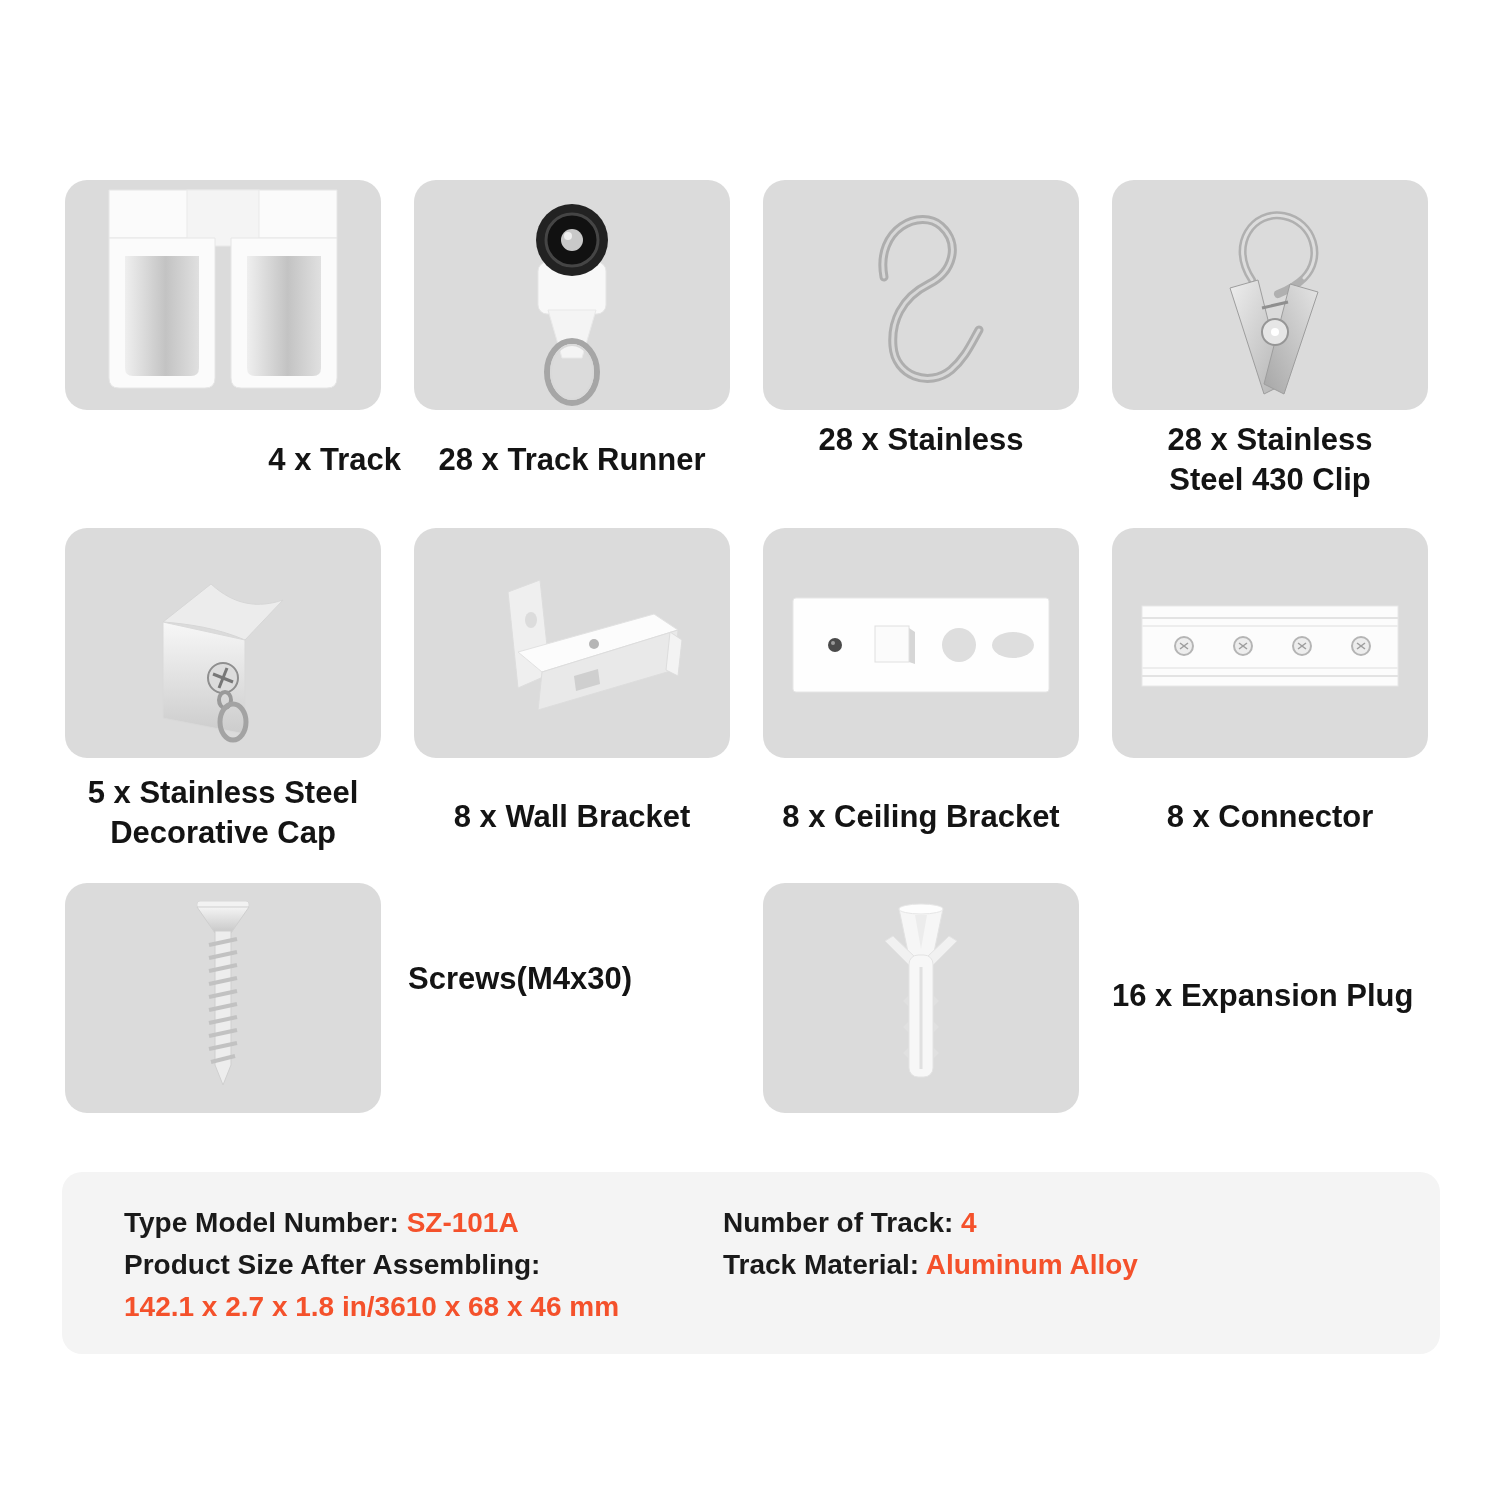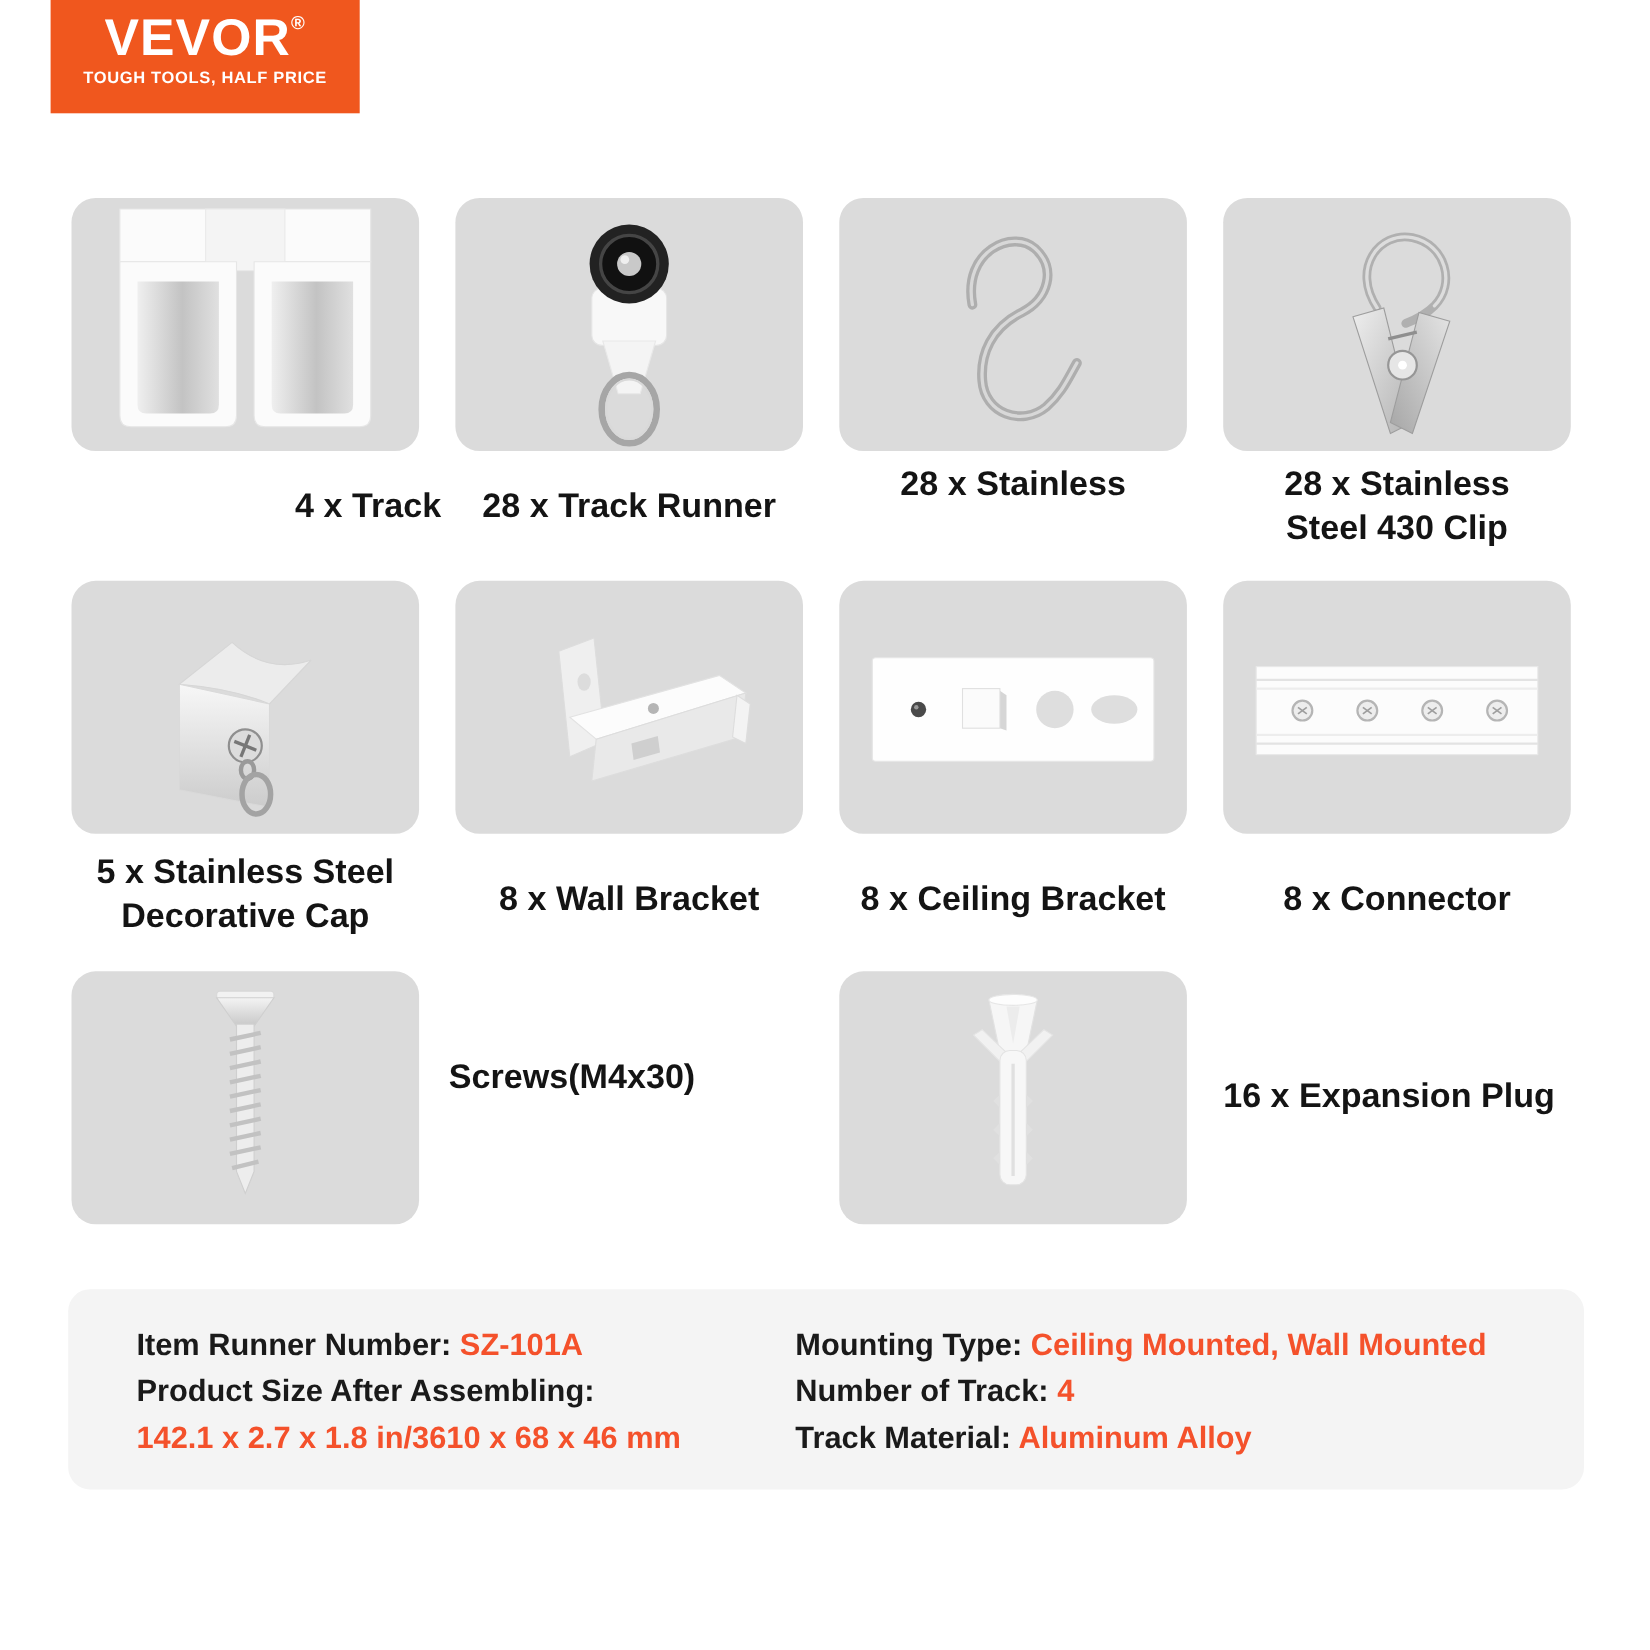--- a/index.html
+++ b/index.html
@@ -25,24 +25,20 @@
   .spec-col.colL{left:62px;}
   .spec-col.colR{left:661px;}
   .spec-line{height:42px;line-height:30px;white-space:pre;}
   .spec-line .v{color:#F4512B;}
 </style>
 </head>
 <body>
 
 <div class="page">
 
-  <header class="logo">
-    <div class="logo-name"><span style="display:inline">VEVOR</span><span class="reg">®</span></div>
-    <div class="logo-tagline">TOUGH TOOLS, HALF PRICE</div>
-  </header>
 
   <div class="tile" style="left:65px;top:180px;">
     <svg viewBox="0 0 316 230">
       <defs>
         <linearGradient id="cavL" x1="0" y1="0" x2="1" y2="0">
           <stop offset="0" stop-color="#efefef"></stop>
             <stop offset="0.55" stop-color="#c3c3c3"></stop>
             <stop offset="1" stop-color="#e0e0e0"></stop>
         </linearGradient>
       </defs>
@@ -239,24 +235,23 @@
 
   <div class="plabel left" style="left:408px;top:958px;">
     <span>Screws(M4x30)</span>
   </div>
   <div class="plabel left" style="left:1112px;top:975px;">
     <span>16 x Expansion Plug</span>
   </div>
 
   <div class="info">
     <div class="spec-col colL">
-      <div class="spec-line"><span class="k">Item Runner Number: </span><span class="v">SZ-101A</span></div>
+      <div class="spec-line"><span class="k">Type Model Number: </span><span class="v">SZ-101A</span></div>
       <div class="spec-line"><span class="k">Product Size After Assembling:</span><span class="v"></span></div>
       <div class="spec-line"><span class="k"></span><span class="v">142.1 x 2.7 x 1.8 in/3610 x 68 x 46 mm</span></div>
     </div>
     <div class="spec-col colR">
-      <div class="spec-line"><span class="k">Mounting Type: </span><span class="v">Ceiling Mounted, Wall Mounted</span></div>
       <div class="spec-line"><span class="k">Number of Track: </span><span class="v">4</span></div>
       <div class="spec-line"><span class="k">Track Material: </span><span class="v">Aluminum Alloy</span></div>
     </div>
   </div>
 
 </div>
 
 </body></html>

